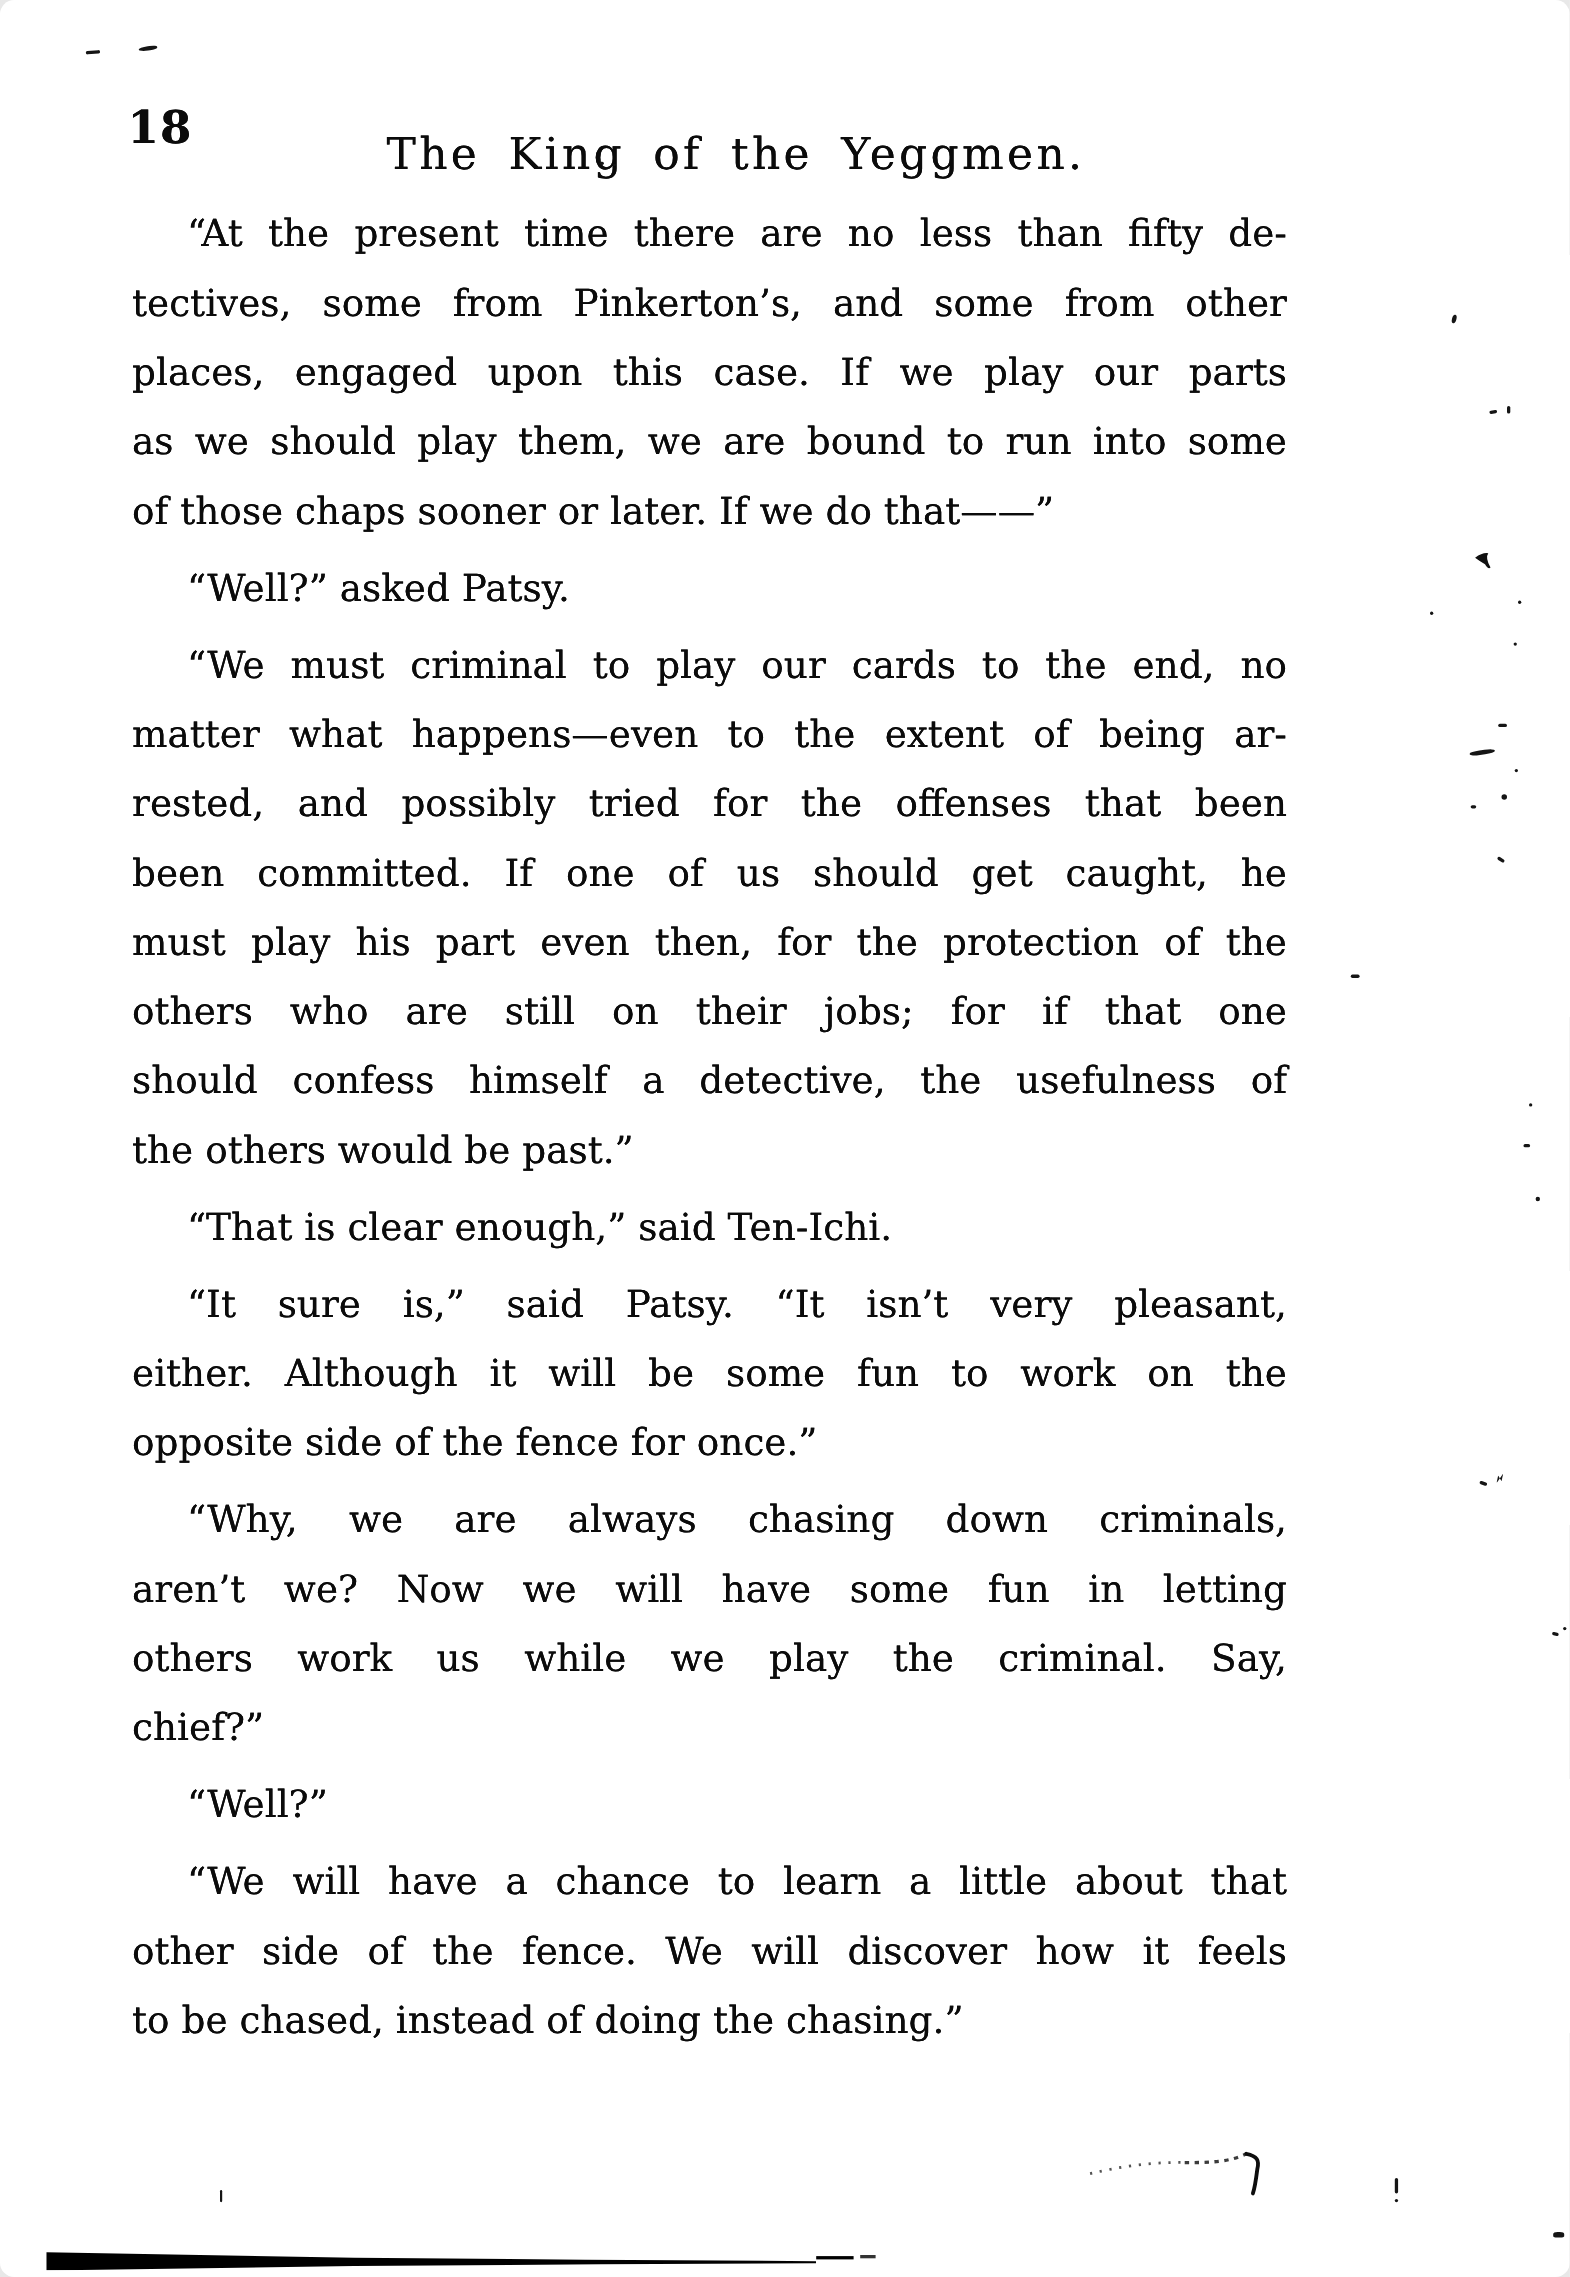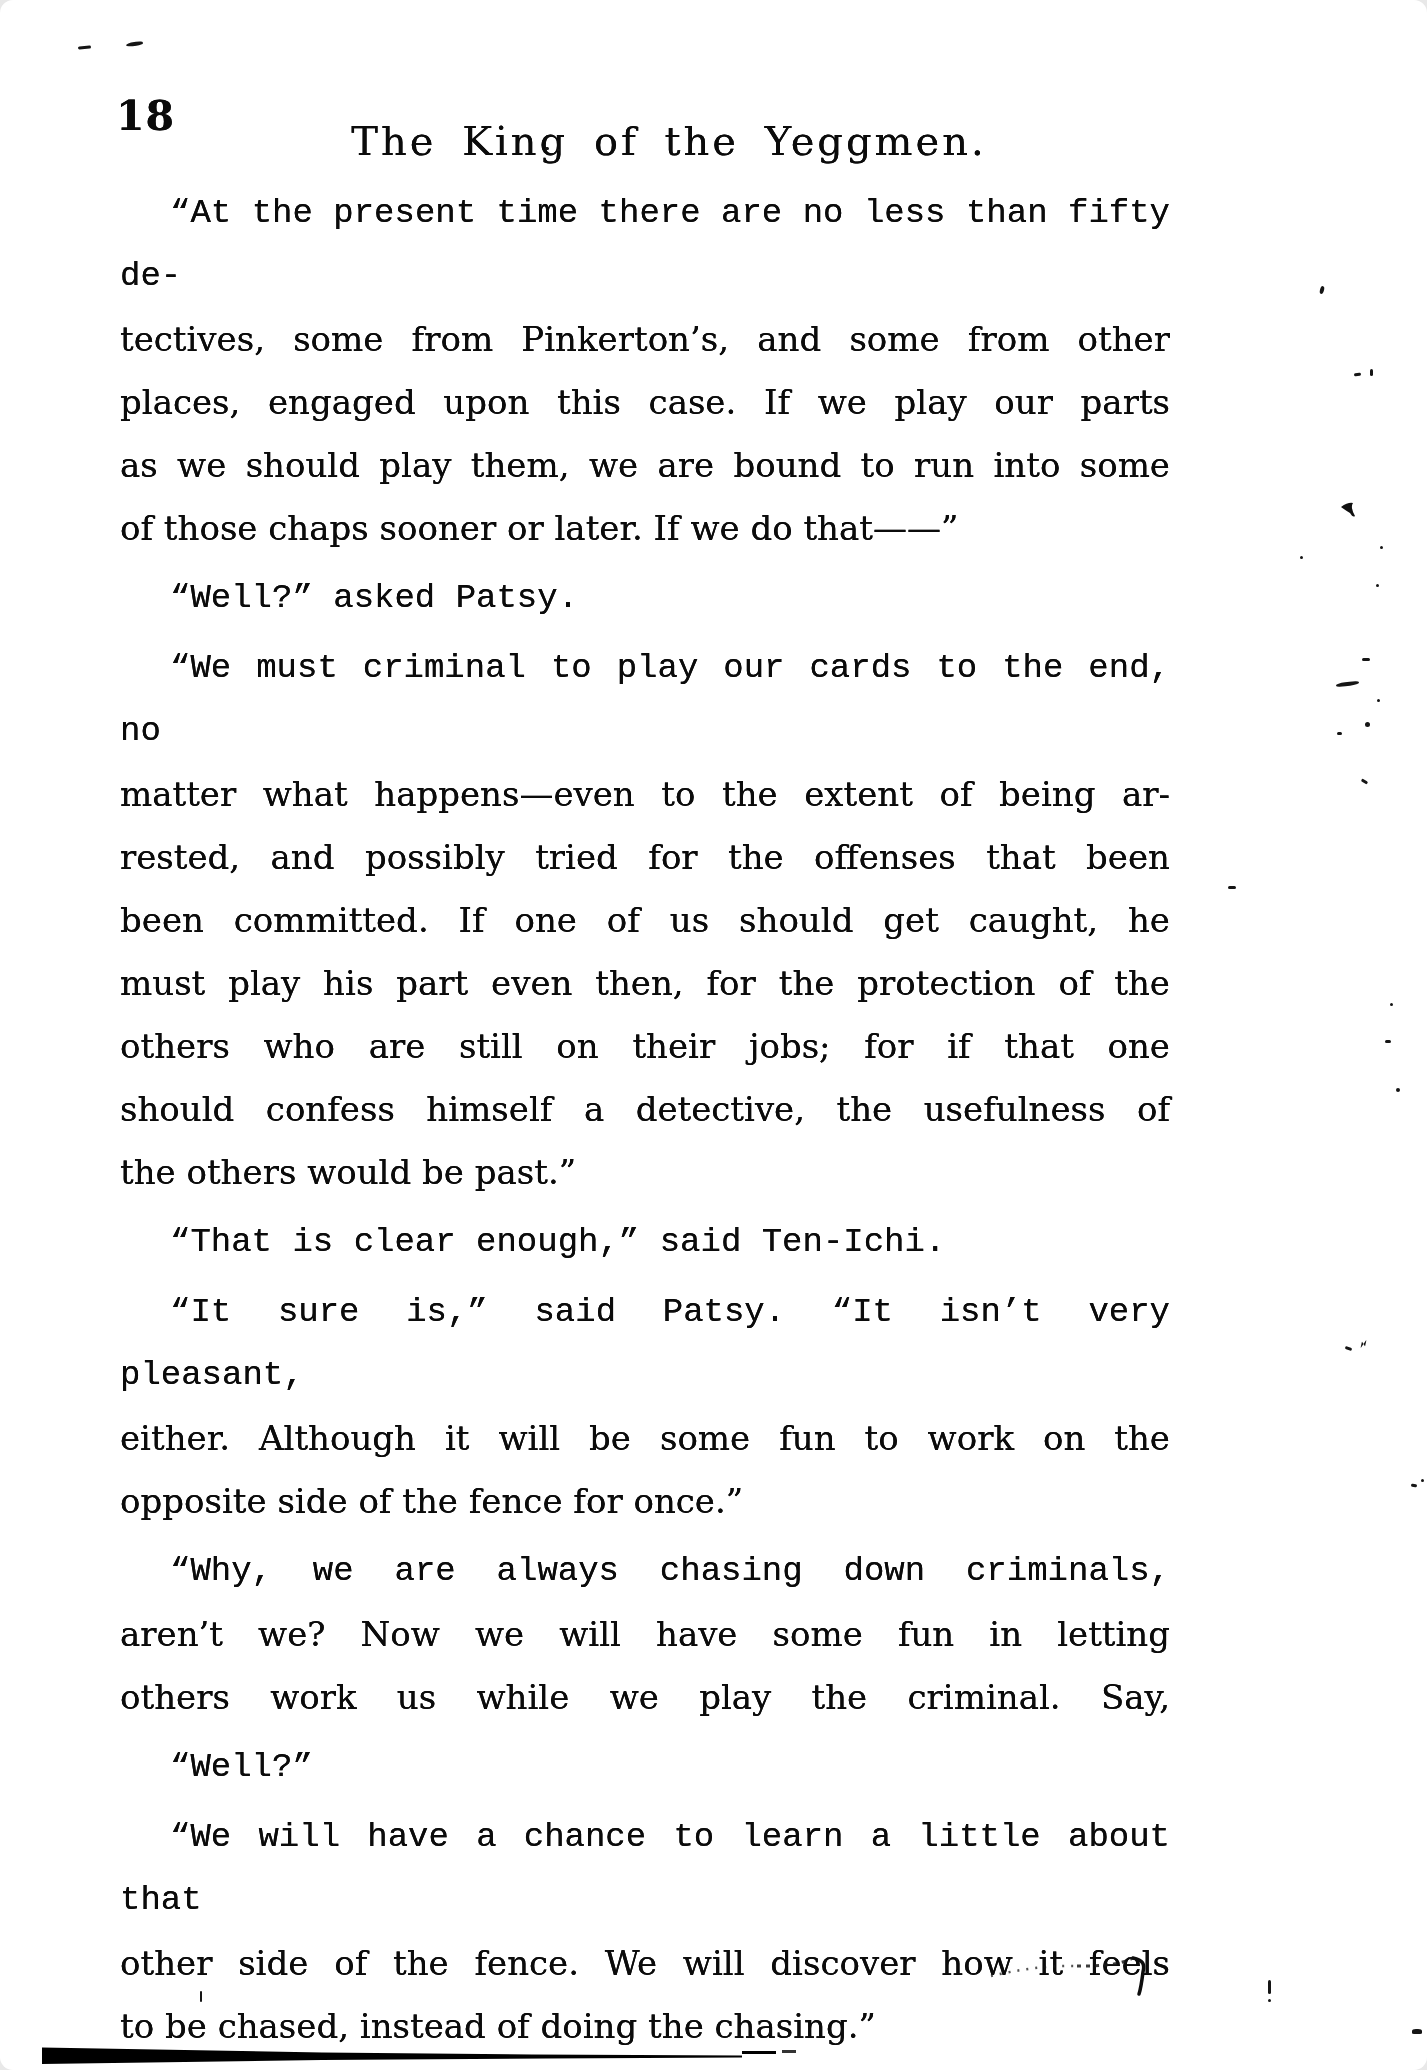--- a/index.html
+++ b/index.html
@@ -31,21 +31,21 @@
     position:absolute;left:120px;top:182px;width:1050px;
     font-size:34px;line-height:63px;
     text-shadow:0 0 0.45px currentColor;
   }
   .para{margin:0;}
   .para + .para{margin-top:7px;}
   .line{
     text-align:justify;
     text-align-last:justify;
   }
-  .line.first{text-indent:50px;font-family:Liberation Mono, monospace;}
+  .line.first{text-indent:50px;}
   .line.last{text-align-last:left;}
   
   .speck{position:absolute;background:#151515;border-radius:2px;}
   .artifact-svg{position:absolute;}
   .bottom-wedge{
     position:absolute;left:42px;top:2044px;width:700px;height:20px;
     background:#000;
     clip-path:polygon(0 18%, 40% 42%, 70% 52%, 100% 58%, 100% 68%, 72% 72%, 40% 80%, 0 100%);
   }
   .wedge-tail-1{position:absolute;left:742px;top:2051px;width:34px;height:3px;background:#000;}
@@ -85,20 +85,21 @@
       </div>
       <div class="para">
         <div class="line first">“It sure is,” said Patsy.  “It isn’t very pleasant,</div>
         <div class="line">either.  Although it will be some fun to work on the</div>
         <div class="line last">opposite side of the fence for once.”</div>
       </div>
       <div class="para">
         <div class="line first">“Why, we are always chasing down criminals,</div>
         <div class="line">aren’t we?  Now we will have some fun in letting</div>
         <div class="line">others work us while we play the criminal.  Say,</div>
+        <div class="line last">chief?”</div>
       </div>
       <div class="para">
         <div class="line first last">“Well?”</div>
       </div>
       <div class="para">
         <div class="line first">“We will have a chance to learn a little about that</div>
         <div class="line">other side of the fence.  We will discover how it feels</div>
         <div class="line last">to be chased, instead of doing the chasing.”</div>
       </div>
     </div>

